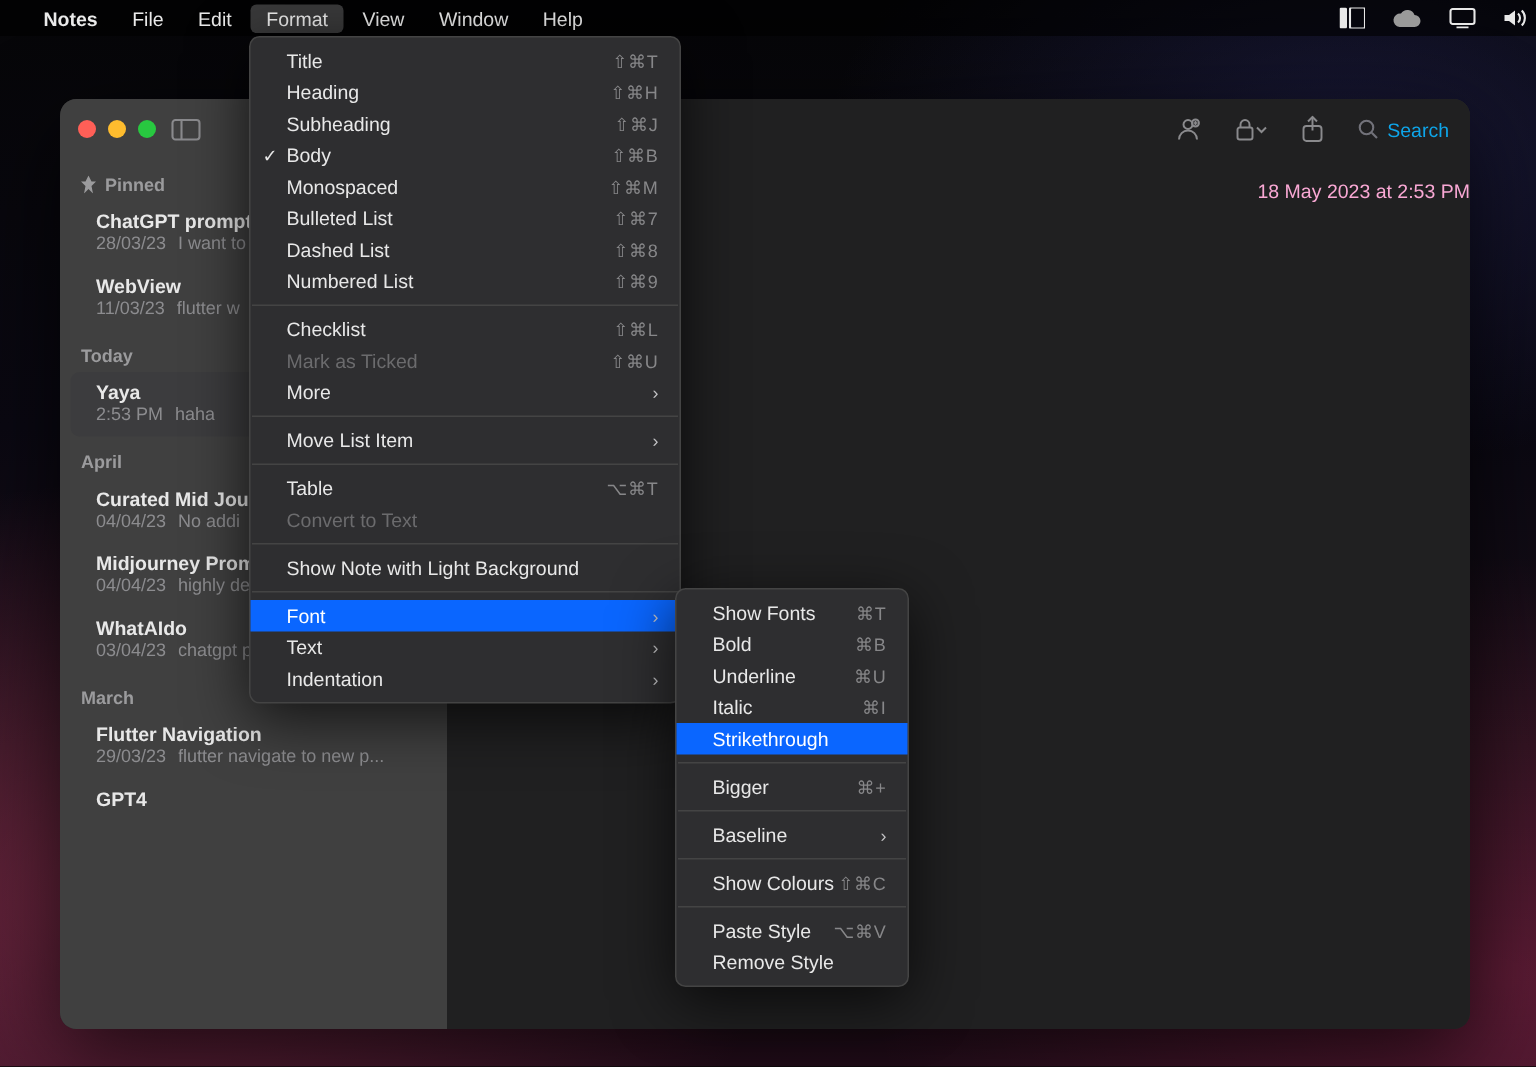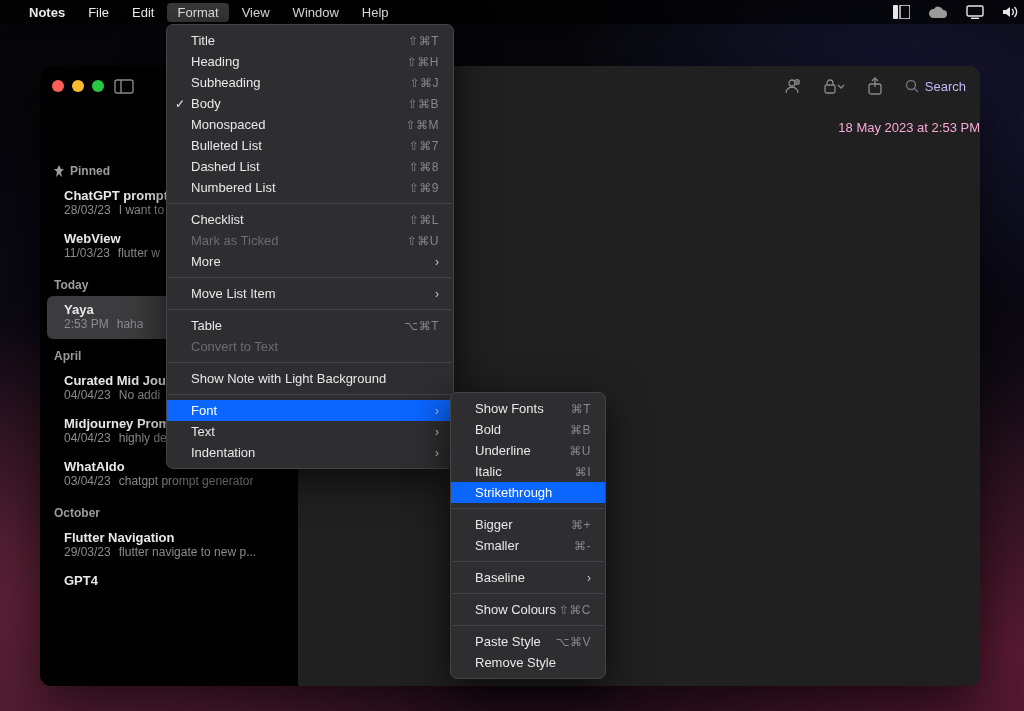--- a/index.html
+++ b/index.html
@@ -18,21 +18,21 @@
 .menubar-left .mi { padding:2px 10px; border-radius:4px; cursor:default; }
 .menubar-left .mi.active { background: rgba(255,255,255,0.22); }
 .menubar-left .mi.bold { font-weight:700; }
 .apple { font-size:15px; padding:0 8px 0 4px; }
 .menubar-right { display:flex; align-items:center; gap:18px; color:#e8e8e8; }
 .menubar-right svg { display:block; }
 
 
 .window { position:absolute; top:66px; left:40px; width:940px; height:620px; background:#2a2a2c; border-radius:11px; box-shadow:0 18px 60px rgba(0,0,0,0.7); display:flex; overflow:hidden; z-index:10; }
 
-.sidebar { width:258px; background:#000000; display:flex; flex-direction:column;gap:48px; }
+.sidebar { width:258px; background:#404040; display:flex; flex-direction:column; }
 .sb-toolbar { height:40px; display:flex; align-items:center; gap:10px; padding:0 12px; }
 .traffic { display:flex; gap:8px; }
 .dot { width:12px; height:12px; border-radius:50%; }
 .main-toolbar { height:40px; display:flex; align-items:center; gap:22px; padding:0 14px; }
 .spacer { flex:1; }
 .ticon { color:#8a8a8d; display:flex; align-items:center; gap:2px; }
 
 .content { flex:1; background:#202021; display:flex; flex-direction:column; }
 .note-date { color:#f9a8d4; font-size:13px; text-align:right; padding:14px 0; }
 
@@ -49,21 +49,21 @@
 .menu-item { display:flex; align-items:center; justify-content:space-between; padding:3px 14px 3px 24px; position:relative; cursor:default; }
 .menu-item.highlight { background:#0a66ff; color:#fff; }
 .menu-item.disabled { color:#6b6b6d; }
 .menu-item .check { position:absolute; left:8px; font-size:12px; }
 .menu .sep { height:1px; background:#444; margin:5px 1px; }
 .shortcut { color:#878789; font-size:12px; letter-spacing:0.5px; }
 .submenu-arrow { margin-left:auto; padding-left:20px; color:#c4c4c6; font-size:12px; }
 .menu1 { top:24px; left:166px; width:288px; }
 .menu2 { top:392px; left:450px; width:156px; }
 
-.search-box { display:flex; gap:6px; color:#c4b5fd; font-size:13px; }
+.search-box { display:flex; gap:6px; color:#0ea5e9; font-size:13px; }
 </style>
 </head>
 <body>
 
 <div class="wallpaper"></div>
 
 <div class="menubar">
   <div class="menubar-left">
     <span class="apple"></span>
     <span class="mi bold">Notes</span>
@@ -160,21 +160,21 @@
           </div>
         </div>
         <div class="note-item">
           <div class="note-title">WhatAIdo</div>
           <div class="note-sub">
             <span>03/04/23</span>
             <span>chatgpt prompt generator</span>
           </div>
         </div>
         <div class="section-header">
-          <span>October</span>
+          <span>March</span>
         </div>
         <div class="note-item">
           <div class="note-title">Flutter Navigation</div>
           <div class="note-sub">
             <span>29/03/23</span>
             <span>flutter navigate to new p...</span>
           </div>
         </div>
         <div class="note-item">
           <div class="note-title">GPT4</div>
@@ -343,24 +343,20 @@
       <span class="shortcut">⌘I</span>
     </div>
     <div class="menu-item highlight">
       <span>Strikethrough</span>
     </div>
     <div class="sep"></div>
     <div class="menu-item">
       <span>Bigger</span>
       <span class="shortcut">⌘+</span>
     </div>
-    <div class="menu-item">
-      <span>Smaller</span>
-      <span class="shortcut">⌘-</span>
-    </div>
     <div class="sep"></div>
     <div class="menu-item">
       <span>Baseline</span>
       <span class="submenu-arrow">›</span>
     </div>
     <div class="sep"></div>
     <div class="menu-item">
       <span>Show Colours</span>
       <span class="shortcut">⇧⌘C</span>
     </div>

